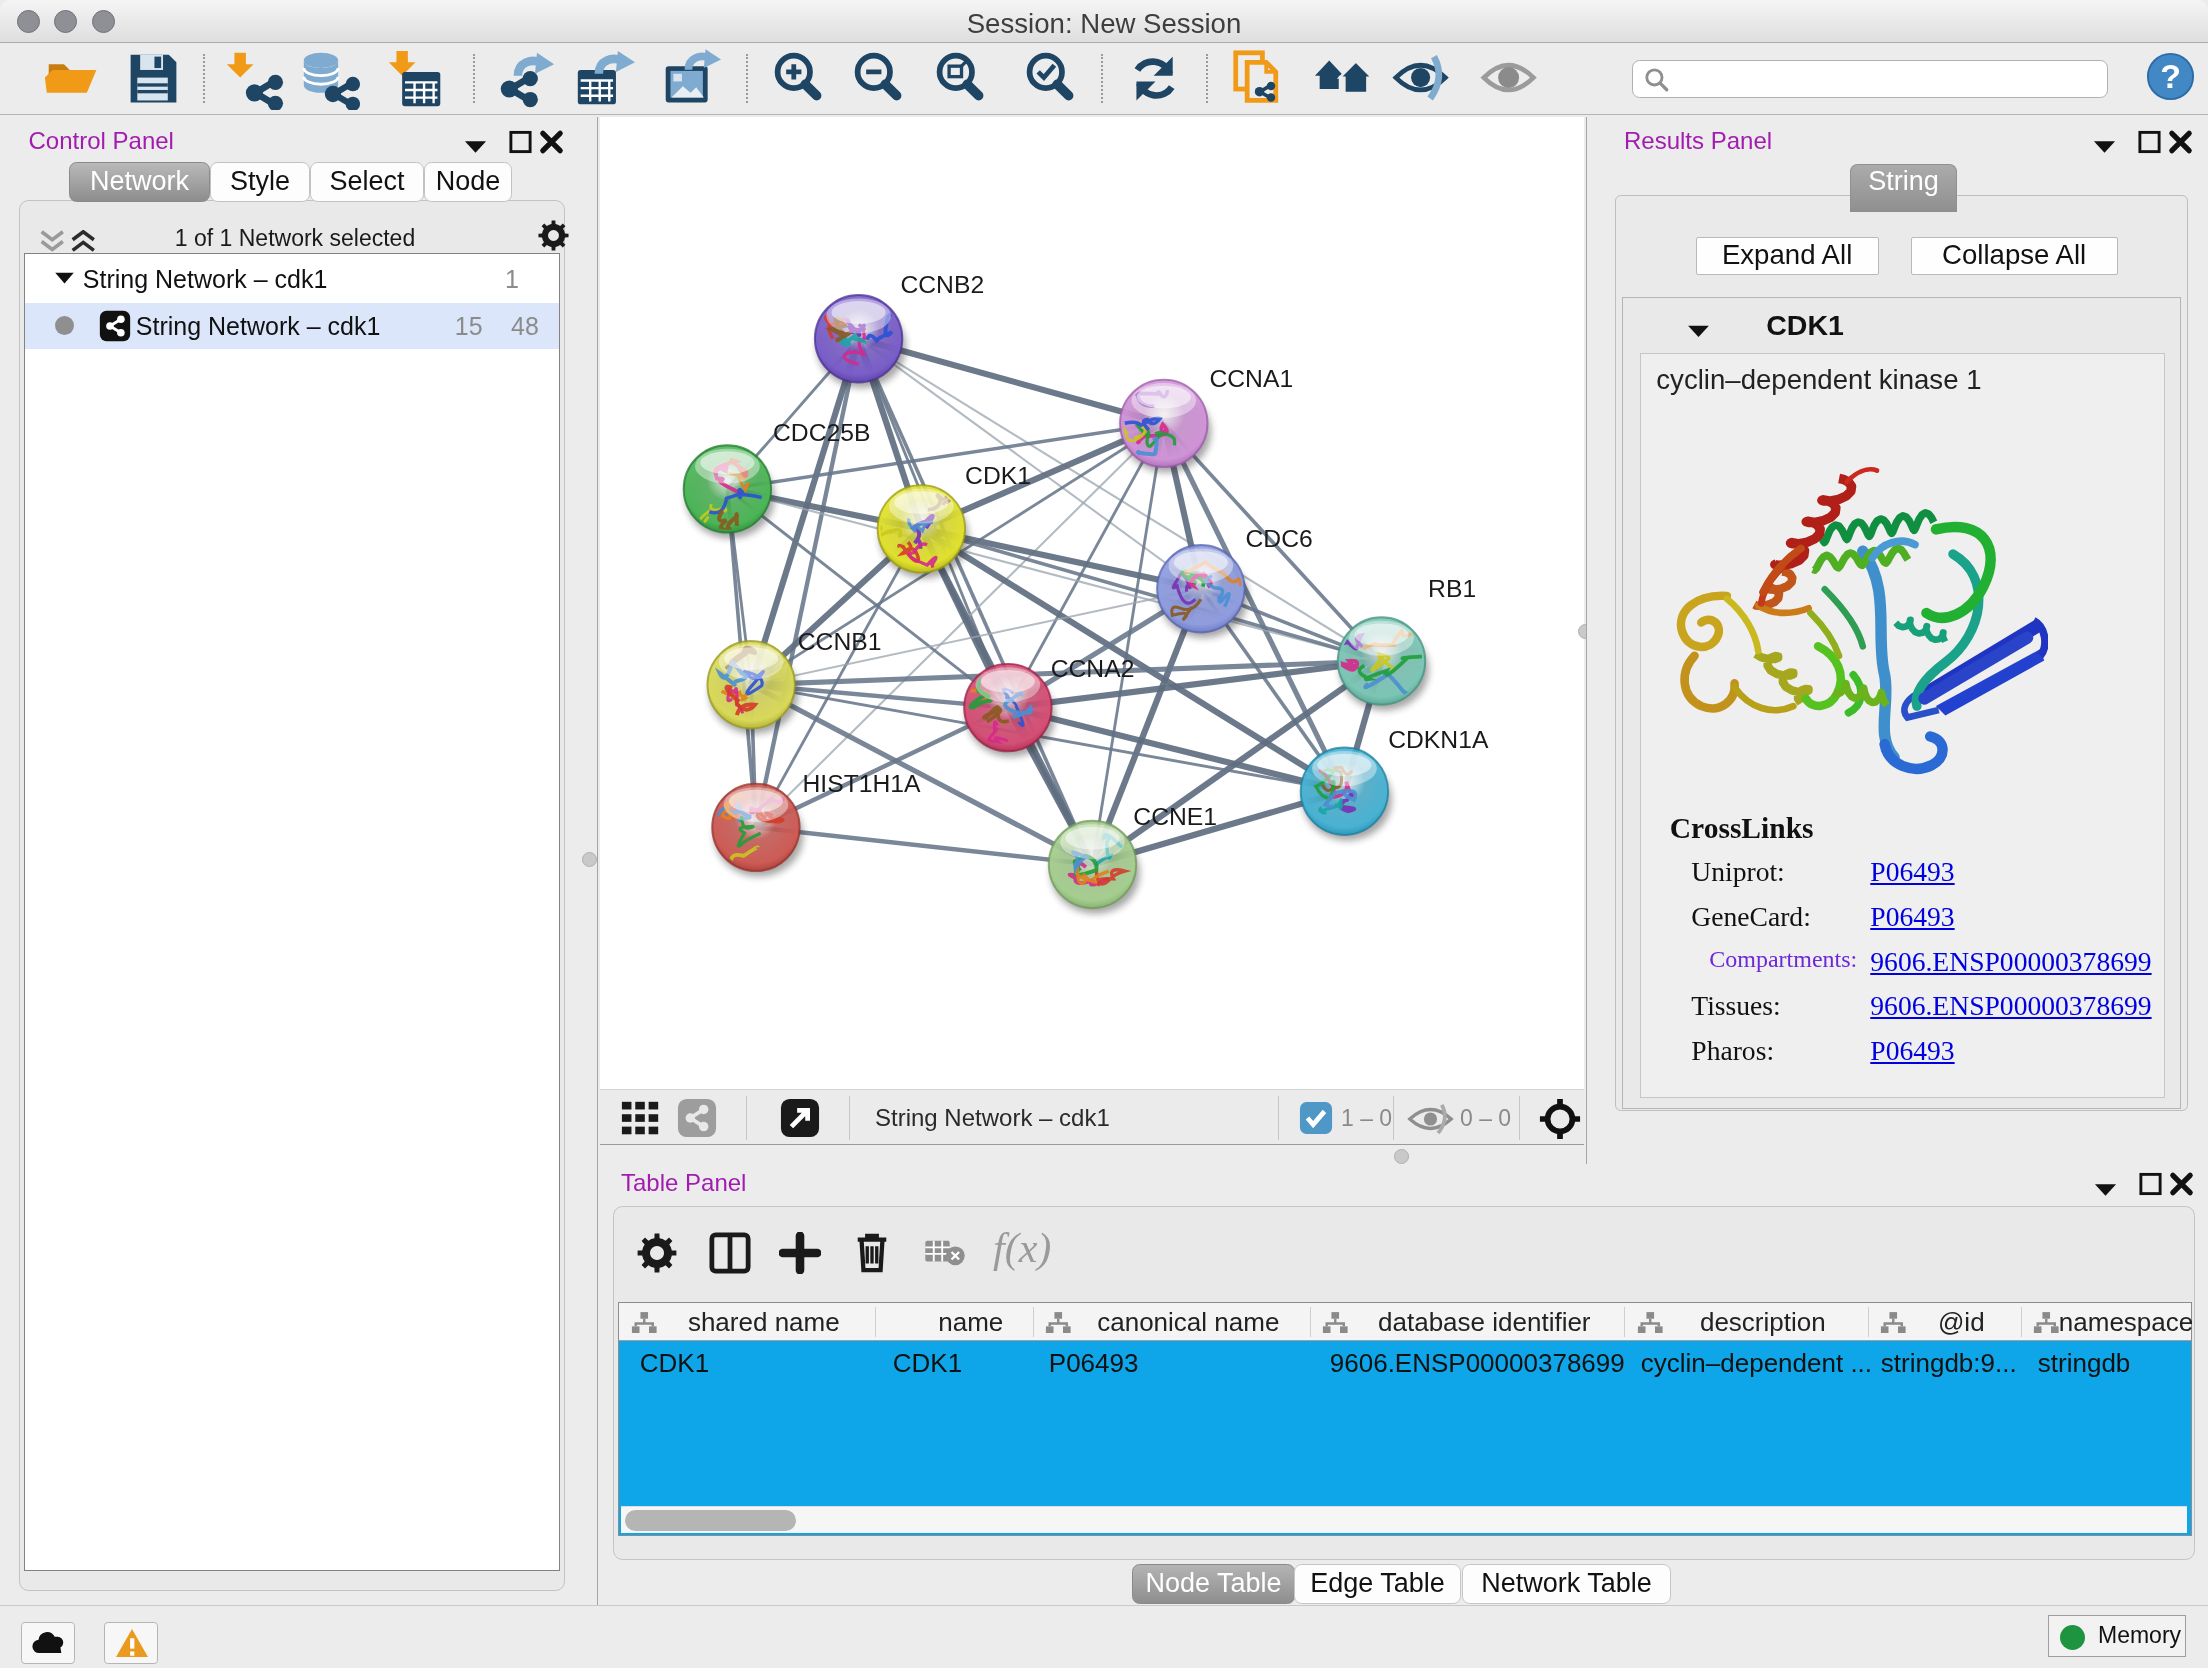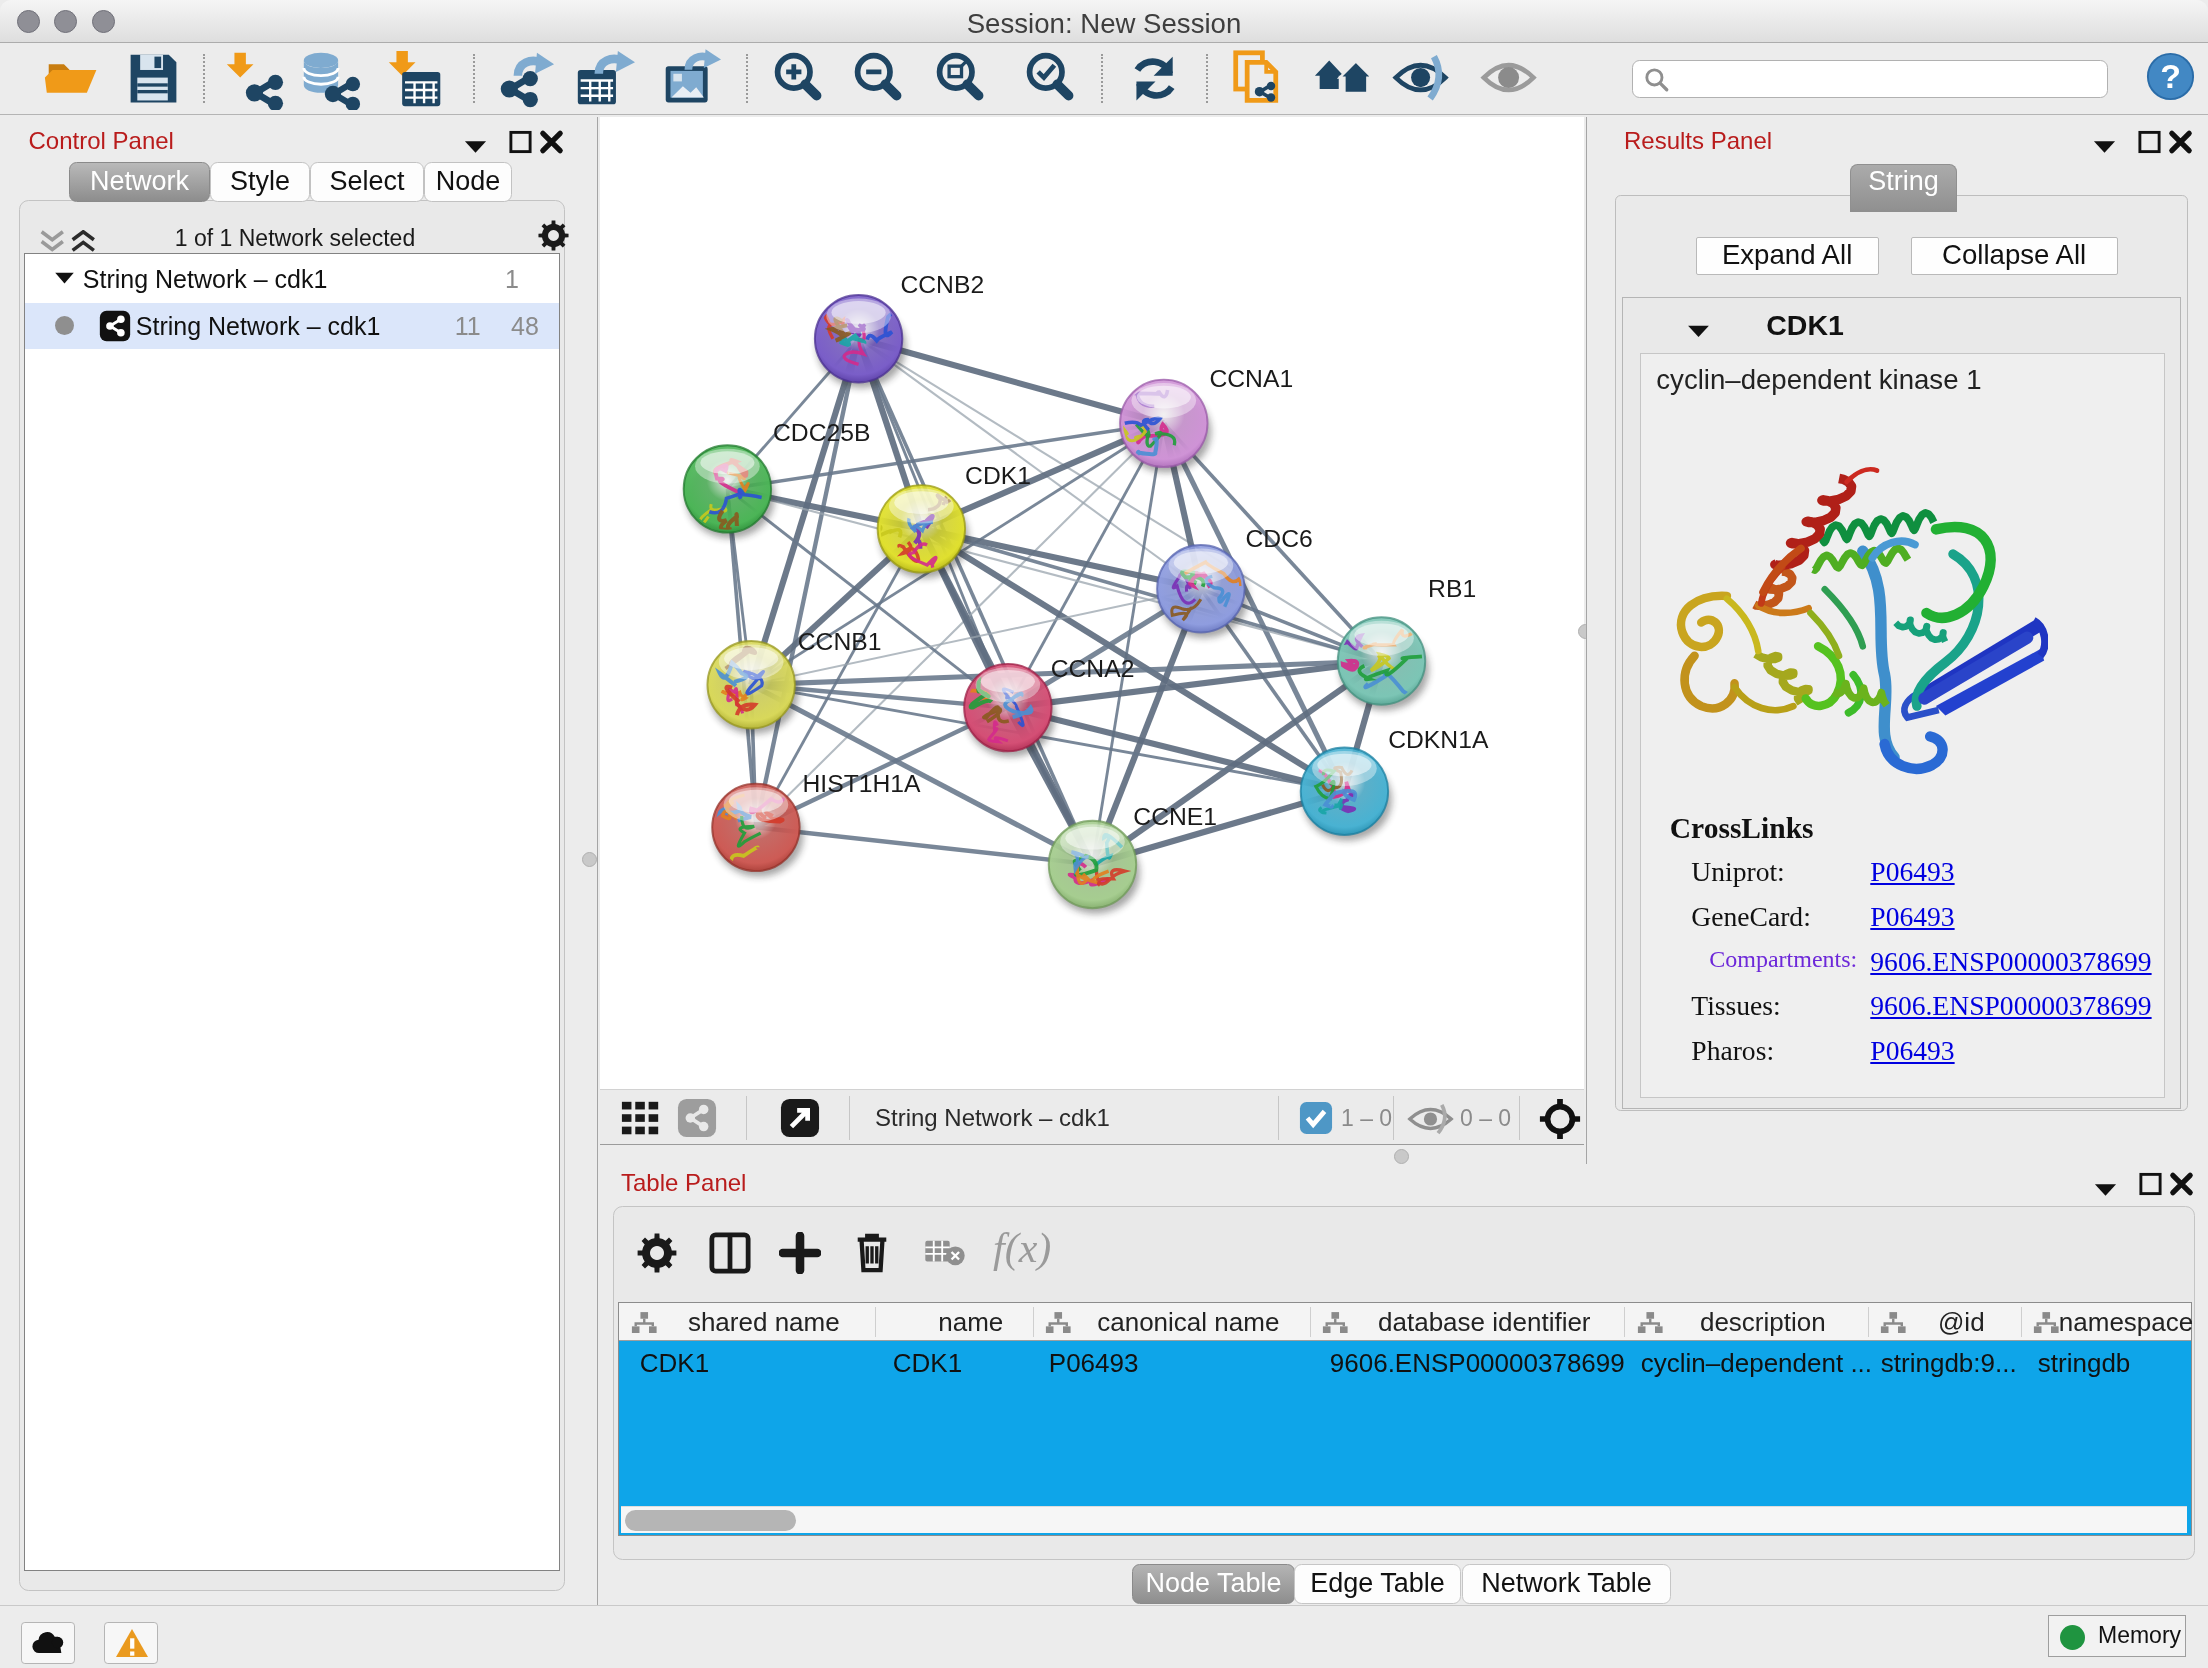--- a/index.html
+++ b/index.html
@@ -3,21 +3,21 @@
 *{margin:0;padding:0;box-sizing:border-box}
 html,body{width:2208px;height:1668px;overflow:hidden;background:#ececec;font-family:"Liberation Sans",sans-serif;-webkit-font-smoothing:antialiased}
 #titlebar{position:absolute;left:0;top:0;width:2208px;height:43px;background:linear-gradient(#f5f5f5,#dedede);border-bottom:1.9px solid #acacac;border-radius:11.4px 11.4px 0 0}
 .tl{position:absolute;top:9.5px;width:23px;height:23px;border-radius:50%;background:#8f8f96;border:1.4px solid #71717a}
 #title{position:absolute;left:0;right:0;top:7.6px;text-align:center;font-size:27.6px;color:#3e3e3e}
 #toolbar{position:absolute;left:0;top:43px;width:2208px;height:72px;background:#ececec;border-bottom:1.9px solid #b4b4b4}
 .tbi{position:absolute;top:9.5px}
 .tbsep{position:absolute;top:11.4px;height:49px;width:0;border-left:2.9px dotted #9a9a9a}
 #searchbox{position:absolute;left:1632px;top:17px;width:476px;height:38px;background:#fff;border:1.9px solid #b1b1b1;border-radius:7.6px}
 #leftdock{position:absolute;left:0;top:117px;width:598px;height:1492px;background:#ececec;border-right:1.9px solid #a5a5a5}
-.dockhead{font-size:24px;color:#b91c1c}
+.dockhead{font-size:24px;color:#a21caf}
 .dkico{position:absolute;top:0;height:32px}
 #cptabs{position:absolute;left:69px;top:45px;height:40px}
 .cptab{position:absolute;top:0;height:40px;border:1.9px solid #c2c2c2;border-radius:7.6px;background:#fdfdfd;color:#111;font-size:27px;text-align:center;line-height:36px}
 .cptab.sel{background:linear-gradient(#b9b9b9,#8d8d8d);border-color:#8a8a8a;color:#fff}
 #cpbox{position:absolute;left:19px;top:83px;width:546px;height:1391px;border:1.9px solid #c3c3c3;border-radius:9.5px;background:#e9e9e9}
 #cplist{position:absolute;left:4.8px;top:53px;width:536px;height:1318px;background:#fff;border:1.9px solid #828282}
 #netcanvas{position:absolute;left:600px;top:117px;width:984px;height:972px;background:#fff}
 #nettb{position:absolute;left:600px;top:1089px;width:984px;height:56px;background:#ebebeb;border-top:1.9px solid #d2d2d2;border-bottom:1.9px solid #9b9b9b}
 .ntsep{position:absolute;top:5.7px;height:44px;width:0;border-left:1.9px solid #c6c6c6}
 #rightdock{position:absolute;left:1586px;top:117px;width:622px;height:1047px;background:#ececec;border-left:1.9px solid #a5a5a5}
@@ -236,21 +236,21 @@
    <div style="position:absolute;left:0;top:49px;width:100%;height:46px;background:#dbe6fa">
     <div style="position:absolute;left:30px;top:13.3px;width:19px;height:19px;border-radius:50%;background:#8f8f8f"></div>
     <svg style="position:absolute;left:74px;top:6.7px" width="32" height="32" viewBox="0 0 38 38">
             <rect x="1" y="1" width="36" height="36" rx="8" fill="#111"></rect>
             <circle cx="13" cy="19" r="4.5" fill="#fff"></circle>
             <circle cx="26" cy="11" r="4.5" fill="#fff"></circle>
             <circle cx="26" cy="27" r="4.5" fill="#fff"></circle>
             <path d="M13 19 L26 11 M13 19 L26 27" stroke="#fff" stroke-width="3.5"></path>
           </svg>
     <div style="position:absolute;left:111px;top:8.6px;font-size:25px;color:#111">String Network – cdk1</div>
-    <div style="position:absolute;left:430px;top:8.6px;font-size:25px;color:#8b8b8b">11</div>
+    <div style="position:absolute;left:430px;top:8.6px;font-size:25px;color:#8b8b8b">15</div>
     <div style="position:absolute;right:20px;top:8.6px;font-size:25px;color:#8b8b8b">48</div>
    </div>
   </div>
  </div>
 </div>
 <div id="netcanvas">
 <svg width="984" height="972" viewBox="0 0 1035 1022" style="position:absolute;left:0;top:0">
       <defs>
         <radialGradient id="g0" cx="0.50" cy="0.40" r="0.68">
           <stop offset="0" stop-color="#ffffff" stop-opacity="0.75"></stop>

